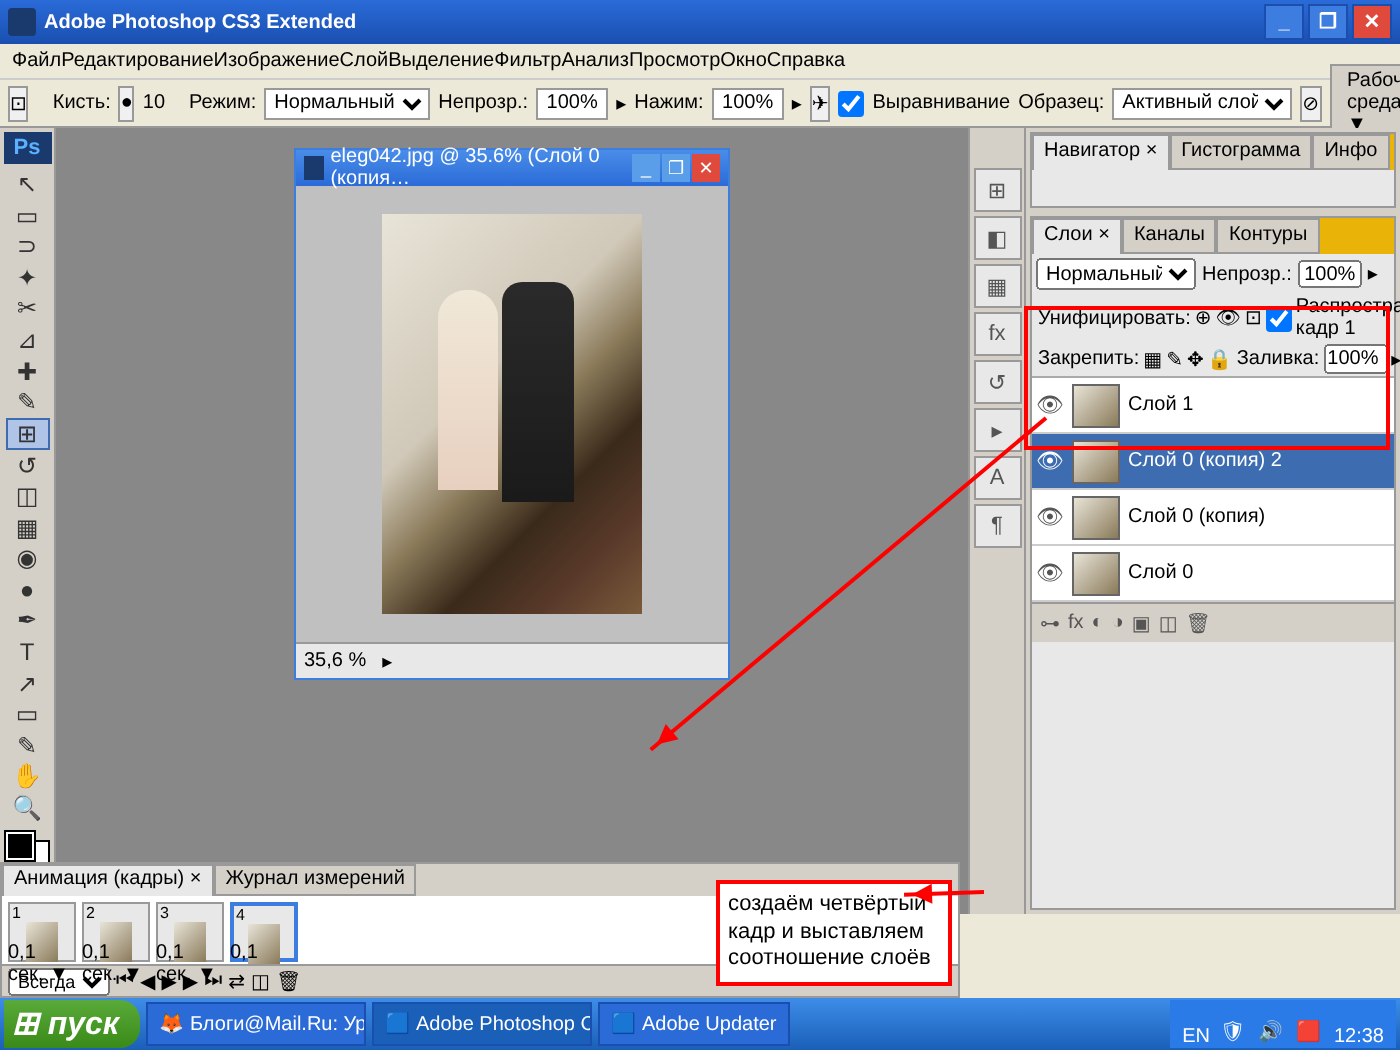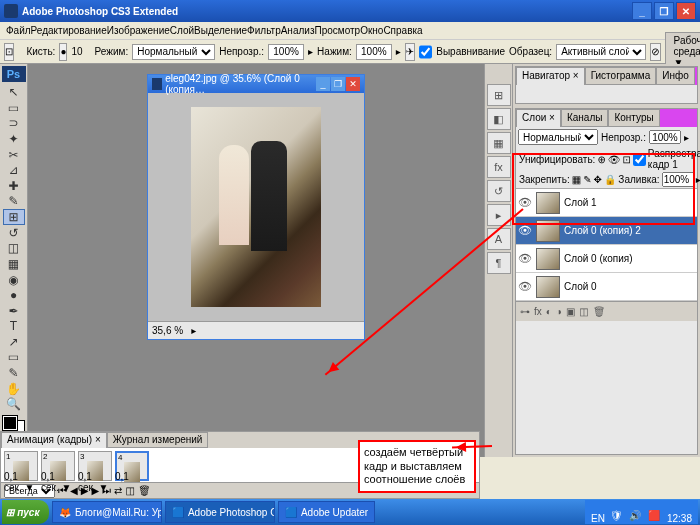--- a/index.html
+++ b/index.html
@@ -36,21 +36,21 @@
 .docwin .dt .wb.cl{background:#e04a3d}
 .docwin .cnv{background:#c0c0c0;padding:14px;display:flex;justify-content:center}
 .photo{width:130px;height:200px;background:linear-gradient(135deg,#e8e4d8 0%,#d0c8b8 40%,#8a7a5a 55%,#3a2a1a 70%,#5a3a2a 85%,#7a5a3a 100%);position:relative;overflow:hidden}
 .photo::before{content:"";position:absolute;left:28px;top:38px;width:30px;height:100px;background:linear-gradient(#f0e8d8,#e8d0c0);border-radius:14px 14px 0 0}
 .photo::after{content:"";position:absolute;left:60px;top:34px;width:36px;height:110px;background:linear-gradient(#2a2a2a,#1a1a1a);border-radius:10px 10px 0 0}
 .docwin .stat{height:18px;background:#e8e8e8;border-top:1px solid #999;font-size:10px;display:flex;align-items:center;padding:0 4px}
 .pal-col{width:28px;background:#d4d0c8;display:flex;flex-direction:column;gap:2px;padding-top:20px;border-left:1px solid #999}
 .pal-col .pi{width:24px;height:22px;background:#e8e8e8;border:1px solid #999;margin:0 auto;display:flex;align-items:center;justify-content:center;font-size:11px;color:#555}
 .panels{width:188px;background:#d4d0c8;border-left:1px solid #999;display:flex;flex-direction:column}
 .panel{border:1px solid #999;margin:2px;background:#e8e8e8}
-.tabs{display:flex;height:18px;background:#d946ef;font-size:10px}
+.tabs{display:flex;height:18px;background:#eab308;font-size:10px}
 .tab{padding:2px 5px;border:1px solid #999;background:#d4d0c8;cursor:pointer}
 .tab.act{background:#e8e8e8;border-bottom:none}
 .nav-content{height:18px}
 .layers-opts{display:flex;align-items:center;gap:3px;padding:2px;font-size:10px}
 .layers-opts select{width:80px;font-size:10px;height:16px}
 .layers-opts input{width:32px;font-size:10px;height:14px;text-align:center}
 .unify{padding:1px 3px;font-size:9px;display:flex;align-items:center;gap:2px}
 .lock-row{display:flex;align-items:center;gap:2px;padding:1px 3px;font-size:10px;border-bottom:1px solid #aaa}
 .layer-list{background:#fff}
 .layer{display:flex;align-items:center;height:28px;border-bottom:1px solid #ccc;gap:4px;padding:0 2px}
@@ -73,21 +73,21 @@
 .frame-times{display:flex;gap:3px;padding:0 3px;font-size:9px}
 .frame-times div{width:34px;text-align:left}
 .anim-ctrl{position:absolute;bottom:0;left:0;right:0;height:16px;background:#d4d0c8;display:flex;align-items:center;gap:3px;padding:0 3px;font-size:10px;border-top:1px solid #999}
 .anim-ctrl select{font-size:9px;height:14px}
 .callout{position:absolute;left:358px;bottom:32px;width:118px;background:#fff;border:2px solid red;padding:4px;font-size:11px;line-height:1.25}
 .arrow{position:absolute;width:2px;background:red;transform-origin:top center}
 .arrow::after{content:"";position:absolute;bottom:-1px;left:-4px;border:5px solid transparent;border-top:10px solid red}
 .arrow1{left:522px;top:209px;height:258px;transform:rotate(50deg)}
 .arrow2{left:491px;top:446px;height:40px;transform:rotate(88deg)}
 .taskbar{position:absolute;bottom:0;left:0;right:0;height:26px;background:linear-gradient(#3d8de8,#1a5fb8);display:flex;align-items:center;gap:3px;padding:0 2px}
-.start{height:24px;padding:0 10px 0 4px;background:linear-gradient(#5aaa3a,#3a8a1a);border-radius:0 10px 10px 0;color:#fff;font-weight:bold;font-style:italic;display:flex;align-items:center;font-size:10px}
+.start{height:24px;padding:0 10px 0 4px;background:linear-gradient(#5aaa3a,#3a8a1a);border-radius:0 10px 10px 0;color:#fff;font-weight:bold;font-style:italic;display:flex;align-items:center;font-size:16px}
 .tbtn{height:22px;padding:0 6px;background:#2a6bd8;border:1px solid #1a4fb0;color:#fff;font-size:10px;display:flex;align-items:center;gap:3px;max-width:110px;overflow:hidden;white-space:nowrap}
 .tbtn.act{background:#1a5fb8}
 .tray{margin-left:auto;height:24px;background:#2a7be8;display:flex;align-items:flex-end;gap:5px;padding:0 6px;color:#fff;font-size:10px}
 .tray .ti{width:14px;height:14px;display:inline-block}
 </style>
 </head>
 <body>
 
 <div class="titlebar">
   <div class="icon"></div>

